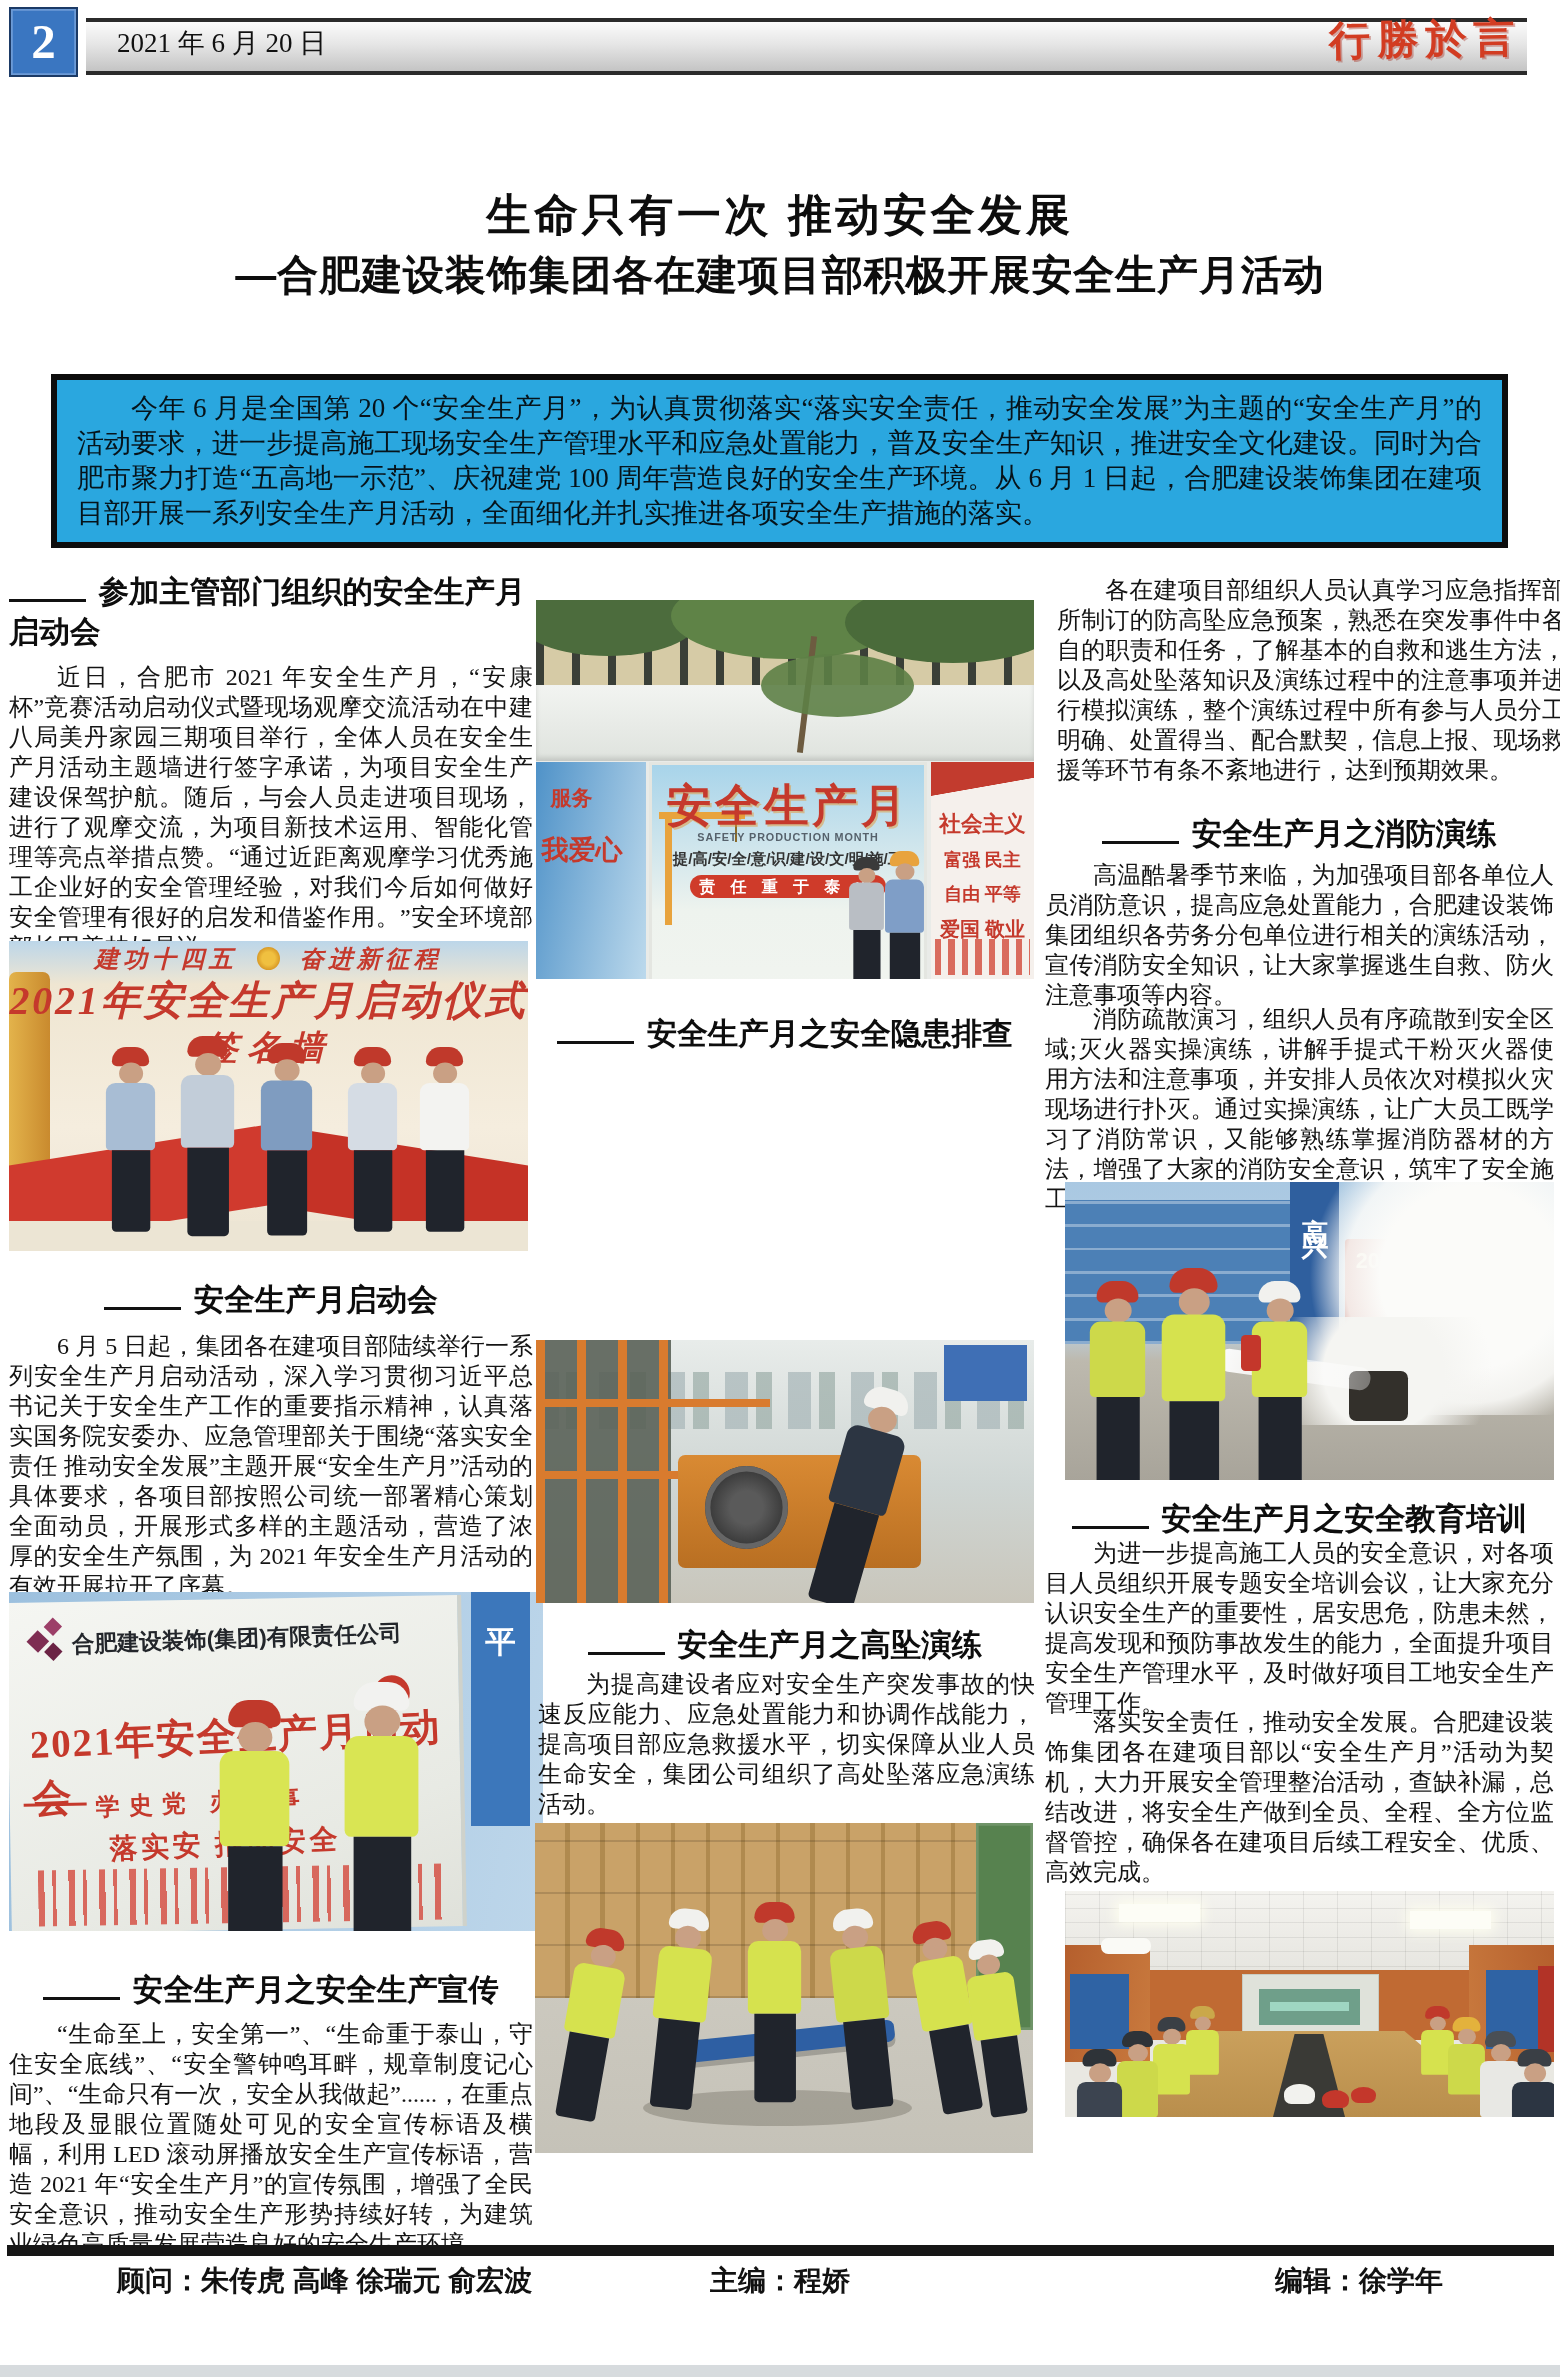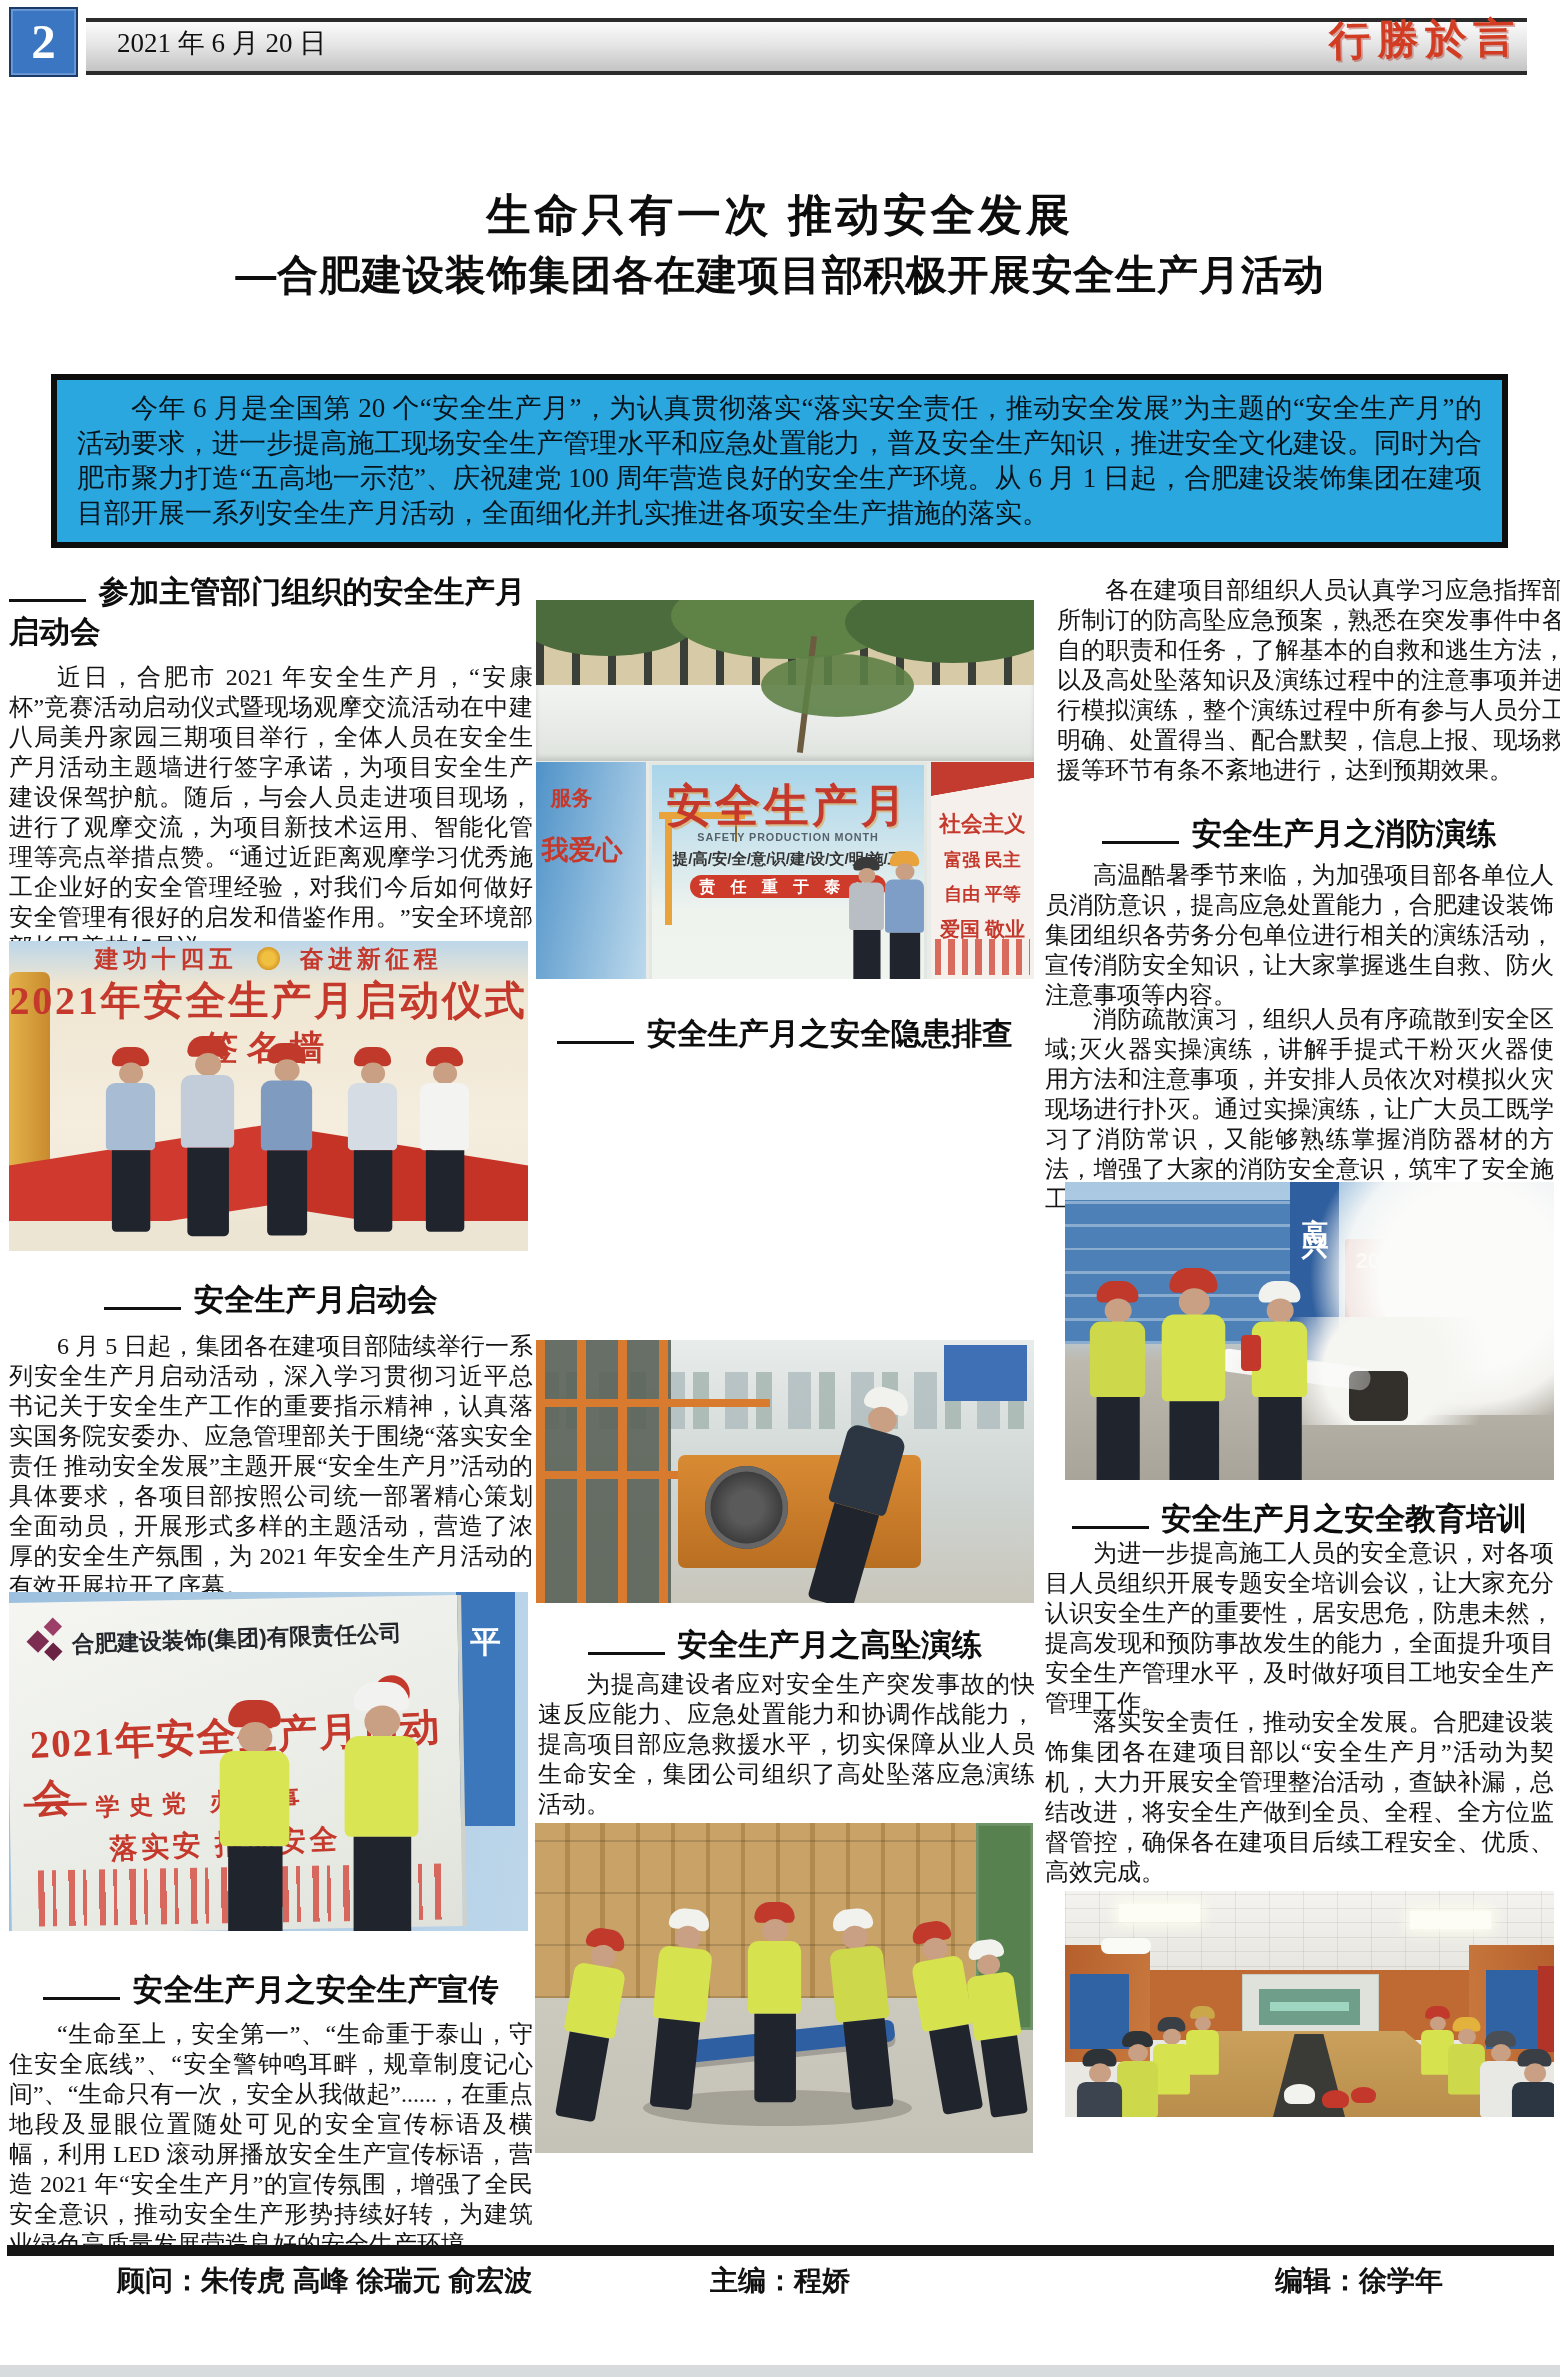--- a/index.html
+++ b/index.html
@@ -61,21 +61,21 @@
 
   <div class="abs intro">
     <p>今年 6 月是全国第 20 个“安全生产月”，为认真贯彻落实“落实安全责任，推动安全发展”为主题的“安全生产月”的活动要求，进一步提高施工现场安全生产管理水平和应急处置能力，普及安全生产知识，推进安全文化建设。同时为合肥市聚力打造“五高地一示范”、庆祝建党 100 周年营造良好的安全生产环境。从 6 月 1 日起，合肥建设装饰集团在建项目部开展一系列安全生产月活动，全面细化并扎实推进各项安全生产措施的落实。</p>
   </div>
 
   <div class="abs sec-h" style="left:9px;top:571px;width:524px;">
     <span class="blankline"></span><span>参加主管部门组织的安全生产月启动会</span>
   </div>
   <div class="abs body-p" style="left:9px;top:662px;width:524px;">近日，合肥市 2021 年安全生产月，“安康杯”竞赛活动启动仪式暨现场观摩交流活动在中建八局美丹家园三期项目举行，全体人员在安全生产月活动主题墙进行签字承诺，为项目安全生产建设保驾护航。随后，与会人员走进项目现场，进行了观摩交流，为项目新技术运用、智能化管理等亮点举措点赞。“通过近距离观摩学习优秀施工企业好的安全管理经验，对我们今后如何做好安全管理有很好的启发和借鉴作用。”安全环境部部长田善林如是说。</div>
 
-  <div class="photo" style="left:9px;top:941px;width:519px;height:310px;background:linear-gradient(180deg,#bcd6e9 0%,#efe6d2 14%,#f5edde 60%,#ece4d2 100%);">
+  <div class="photo" style="left:9px;top:941px;width:519px;height:310px;background:linear-gradient(180deg,#bcd6e9 0%,#efe6d2 14%,#f5edde 60%,#ece4d2 100%);font-style:italic;">
     <div class="abs" style="left:0;top:30.5px;width:41px;height:225px;background:linear-gradient(90deg,#e3b34b,#c98a2e);border-radius:7.2px;"></div>
     <div class="abs" style="left:-27px;bottom:23.4px;width:287px;height:81px;background:#d03a2e;transform:skewY(-9deg);"></div>
     <div class="abs" style="right:-27px;bottom:23.4px;width:287px;height:81px;background:#c53226;transform:skewY(9deg);"></div>
     <div class="abs" style="left:0;bottom:0;width:100%;height:30.5px;background:#ece5d4;"></div>
     <div class="abs redtx" style="left:0;top:1.8px;width:100%;text-align:center;font-size:24px;letter-spacing:4.5px;">
       <span>建功十四五</span>
       <span style="display:inline-block;width:23.4px;height:23.4px;background:radial-gradient(circle,#f0c040 40%,#d99a26 70%);border-radius:50%;vertical-align:-3.6px;margin:0 9px;"></span>
       <span>奋进新征程</span>
     </div>
     <div class="abs redtx" style="left:0;top:32px;width:100%;text-align:center;font-size:40px;letter-spacing:2.7px;">2021年安全生产月启动仪式</div>
@@ -110,21 +110,21 @@
         <i class="torso"></i>
         <i class="legs"></i>
       </div>
   </div>
 
   <div class="abs sec-h center" style="left:9px;top:1279px;width:524px;">
     <span class="blankline"></span><span>安全生产月启动会</span>
   </div>
   <div class="abs body-p" style="left:9px;top:1331px;width:524px;">6 月 5 日起，集团各在建项目部陆续举行一系列安全生产月启动活动，深入学习贯彻习近平总书记关于安全生产工作的重要指示精神，认真落实国务院安委办、应急管理部关于围绕“落实安全责任  推动安全发展”主题开展“安全生产月”活动的具体要求，各项目部按照公司统一部署精心策划全面动员，开展形式多样的主题活动，营造了浓厚的安全生产氛围，为 2021 年安全生产月活动的有效开展拉开了序幕。</div>
 
-  <div class="photo" style="left:9px;top:1592px;width:519px;height:339px;background:linear-gradient(100deg,#9cc0de 0%,#bdd6ea 100%);">
+  <div class="photo" style="left:9px;top:1592px;width:519px;height:339px;background:linear-gradient(100deg,#9cc0de 0%,#bdd6ea 100%);padding-left:15px;">
     <div class="abs" style="right:12.6px;top:0;width:59px;height:234px;background:#3c77bb;">
       <span style="writing-mode:vertical-rl;color:#fff;font:700 30.5px/59px 'Liberation Sans',sans-serif;display:block;margin:12.6px auto 0;">平</span>
     </div>
     <div class="abs" style="left:0;top:7.2px;width:451px;height:331px;background:linear-gradient(160deg,#f5f6f2 0%,#e8eae4 70%,#dfe1da 100%);border-right:4.5px solid #cfd2cb;transform:rotate(-1deg);">
       <span class="abs" style="left:23.4px;top:30.5px;width:16px;height:16px;background:#7e2d52;transform:rotate(45deg);"></span>
       <span class="abs" style="left:40px;top:18px;width:12.6px;height:12.6px;background:#9c3f68;transform:rotate(45deg);"></span>
       <span class="abs" style="left:40px;top:43px;width:12.6px;height:12.6px;background:#6b2344;transform:rotate(45deg);"></span>
       <div class="abs" style="left:65px;top:25px;width:341px;font:700 22.5px/29px 'Liberation Sans',sans-serif;color:#23262b;transform:rotate(-1deg);">合肥建设装饰(集团)有限责任公司</div>
       <div class="abs" style="left:366px;top:79px;width:36px;height:36px;background:#c5392c;border-radius:50%;color:#fff;font:700 14.4px/36px 'Liberation Sans',sans-serif;text-align:center;">100</div>
       <div class="abs redtx" style="left:21.6px;top:110px;width:413px;font-size:39px;letter-spacing:1.8px;transform:rotate(-1.5deg);">2021年安全生产月启动会</div>

